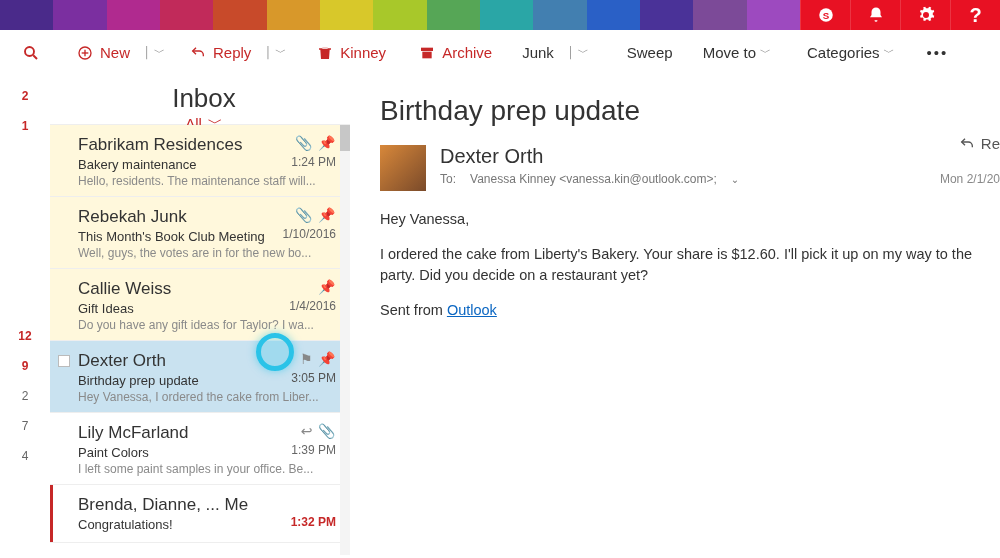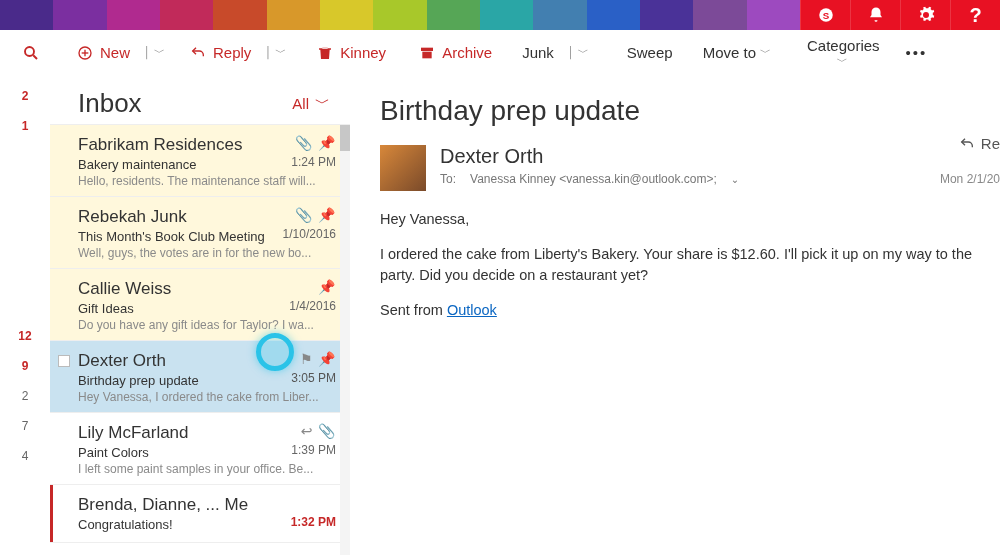--- a/index.html
+++ b/index.html
@@ -21,21 +21,21 @@
 
 svg { display:block; }
 
 
 .main { display:flex; height: 483px; }
 .rail { width: 50px; border-right: 0; padding-top: 6px; text-align:center; font-size:12px; color:#666; }
 .rail .r { height: 30px; display:flex; align-items:center; justify-content:center; }
 .rail .r.red { color:#c62828; font-weight:600; }
 
 .listcol { width: 300px; position:relative; border-left:0; }
-.listhdr { display:flex; align-items:center; justify-content:space-between; padding: 8px 20px 0 28px; height:50px; border-bottom:1px solid #eee; }
+.listhdr { display:flex; align-items:center; justify-content:space-between; padding: 8px 20px 0 28px; height:50px; border-bottom:1px solid #eee;flex-direction:column; }
 .listhdr h1 { font-weight:300; font-size:26px; color:#333; }
 .listhdr .filter { color:#c62828; font-size:15px; display:flex; align-items:center; gap:6px; }
 
 .msgs { overflow-y:auto; height:430px; }
 .msg { padding: 10px 14px 8px 28px; border-bottom: 1px solid #eee; position:relative; }
 .msg.yellow { background:#fff8dc; }
 .msg.blue { background:#c9e2f0; }
 .msg .sender { font-size:17px; color:#333; }
 .msg .subj { font-size:13px; color:#333; margin-top:2px; }
 .msg .prev { font-size:12px; color:#8a8a8a; margin-top:2px; white-space:nowrap; overflow:hidden; text-overflow:ellipsis; }
@@ -156,21 +156,21 @@
     <span>Junk</span>
   </div>
   <span class="chev">│ ﹀</span>
   <div class="tbtn" style="margin-left:24px;">
     <span>Sweep</span>
   </div>
   <div class="tbtn" style="margin-left:14px;">
     <span>Move to</span>
     <span class="chev" style="padding-left:4px;">﹀</span>
   </div>
-  <div class="tbtn" style="margin-left:14px;flex-direction:column;">
+  <div class="tbtn" style="margin-left:14px;">
     <span>Categories</span>
     <span class="chev" style="padding-left:4px;">﹀</span>
   </div>
   <div class="tbtn" style="margin-left:10px; letter-spacing:2px;">•••</div>
 </div>
 
 <div class="main">
 
   <div class="rail" id="rail">
       <div class="r red">2</div>

